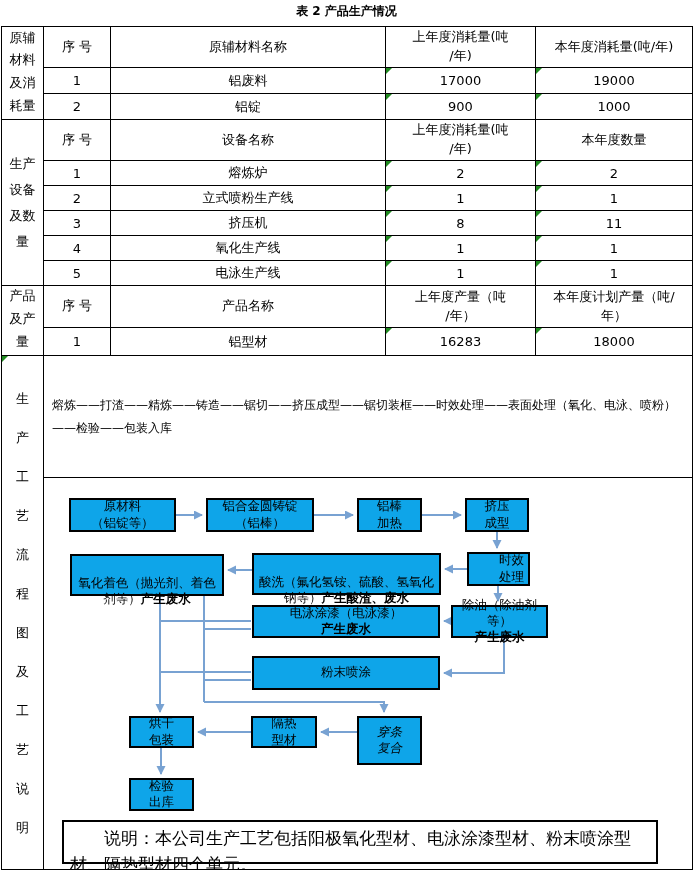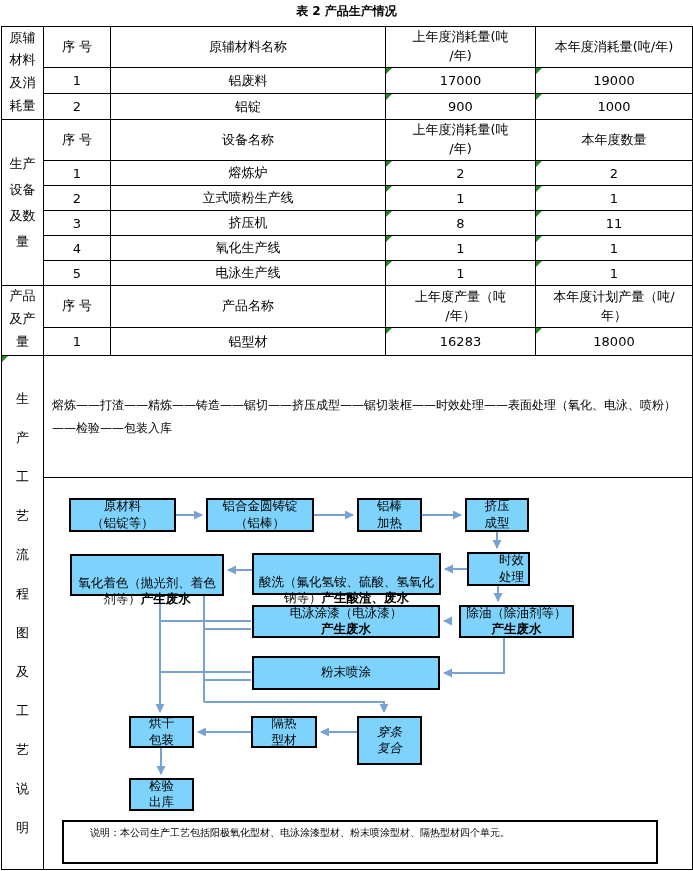--- a/index.html
+++ b/index.html
@@ -31,33 +31,33 @@
   .proc-cell { text-align:left; padding:2px 8px; line-height:1.85; font-size:12px; }
   
   .gt {
     position:absolute; top:0; left:0; width:0; height:0;
     border-top:6px solid #1f8a1f; border-right:6px solid transparent;
   }
   
   .flow-cell { padding:0; }
   .flow-wrap { position:relative; width:648px; height:390px; }
   .fbox {
-    position:absolute; border:2px solid #000; background:#7dd3fc;
+    position:absolute; border:2px solid #000; background:#0ea5e9;
     display:flex; flex-direction:column; align-items:center; justify-content:center;
     font-size:12.5px; line-height:1.3; text-align:center; padding:0 2px;
   }
   .fbox .t { white-space:pre-line; }
   .fbox.wrapbox { display:block; padding:19px 4px; }
   .fbox.wrapbox .t { white-space:normal; display:inline; }
   .fbox.wrapbox b { display:inline; }
   .fbox b.bb { display:block; }
   svg.conn { position:absolute; top:0; left:0; pointer-events:none; }
   .note-box {
     position:absolute; left:18px; top:341px; width:596px; height:44px;
-    border:2px solid #000; font-size:10px; line-height:1.55;
+    border:2px solid #000; font-size:17px; line-height:1.55;
     text-align:left; padding:3px 6px 0 6px; text-indent:2em;
   }
 </style>
 </head>
 <body>
 
 <div class="doc-title">表 2 产品生产情况</div>
 
 <table class="main">
   <colgroup>
@@ -222,21 +222,21 @@
           <div class="fbox wrapbox" style="left:208px;top:74px;width:189px;height:34px;"><span class="t">酸洗（氟化氢铵、硫酸、氢氧化钠等）</span><b>产生酸渣、废水</b></div>
           <div class="fbox" style="left:423px;top:73px;width:63px;height:34px;padding-left:28px;">
               <span class="t">时效
 处理</span>
             </div>
 
           <div class="fbox" style="left:208px;top:126px;width:188px;height:33px;">
               <span class="t">电泳涂漆（电泳漆）</span>
               <b class="bb">产生废水</b>
             </div>
-          <div class="fbox" style="left:407px;top:126px;width:115px;height:33px;margin-left:8px;">
+          <div class="fbox" style="left:407px;top:126px;width:97px;height:33px;">
               <span class="t">除油（除油剂等）</span>
               <b class="bb">产生废水</b>
             </div>
 
           <div class="fbox" style="left:208px;top:177px;width:188px;height:34px;">
               <span class="t">粉末喷涂</span>
             </div>
 
           <div class="fbox" style="left:85px;top:237px;width:65px;height:32px;">
               <span class="t">烘干

